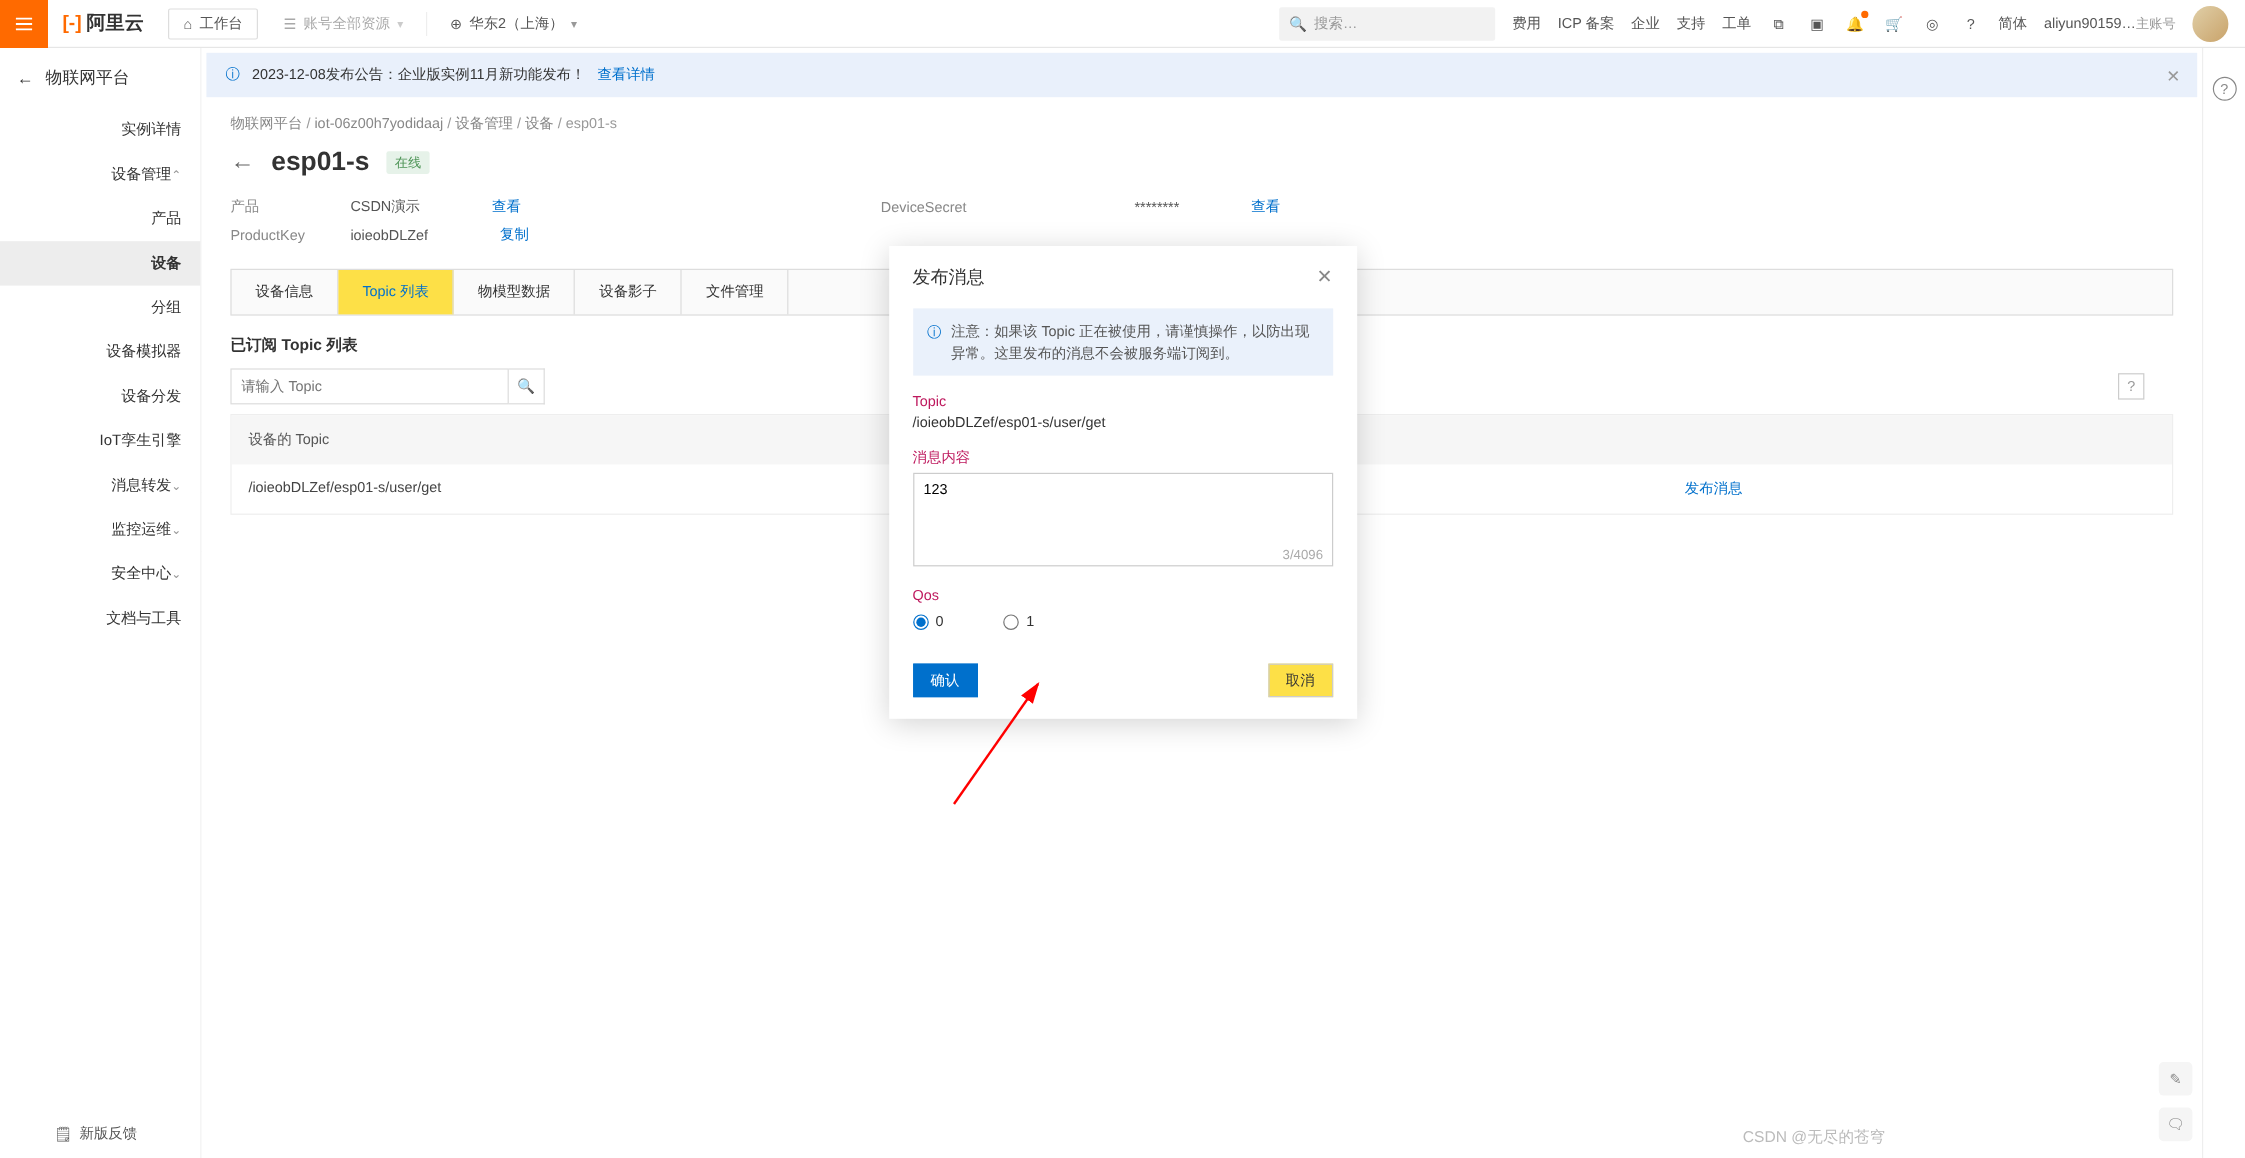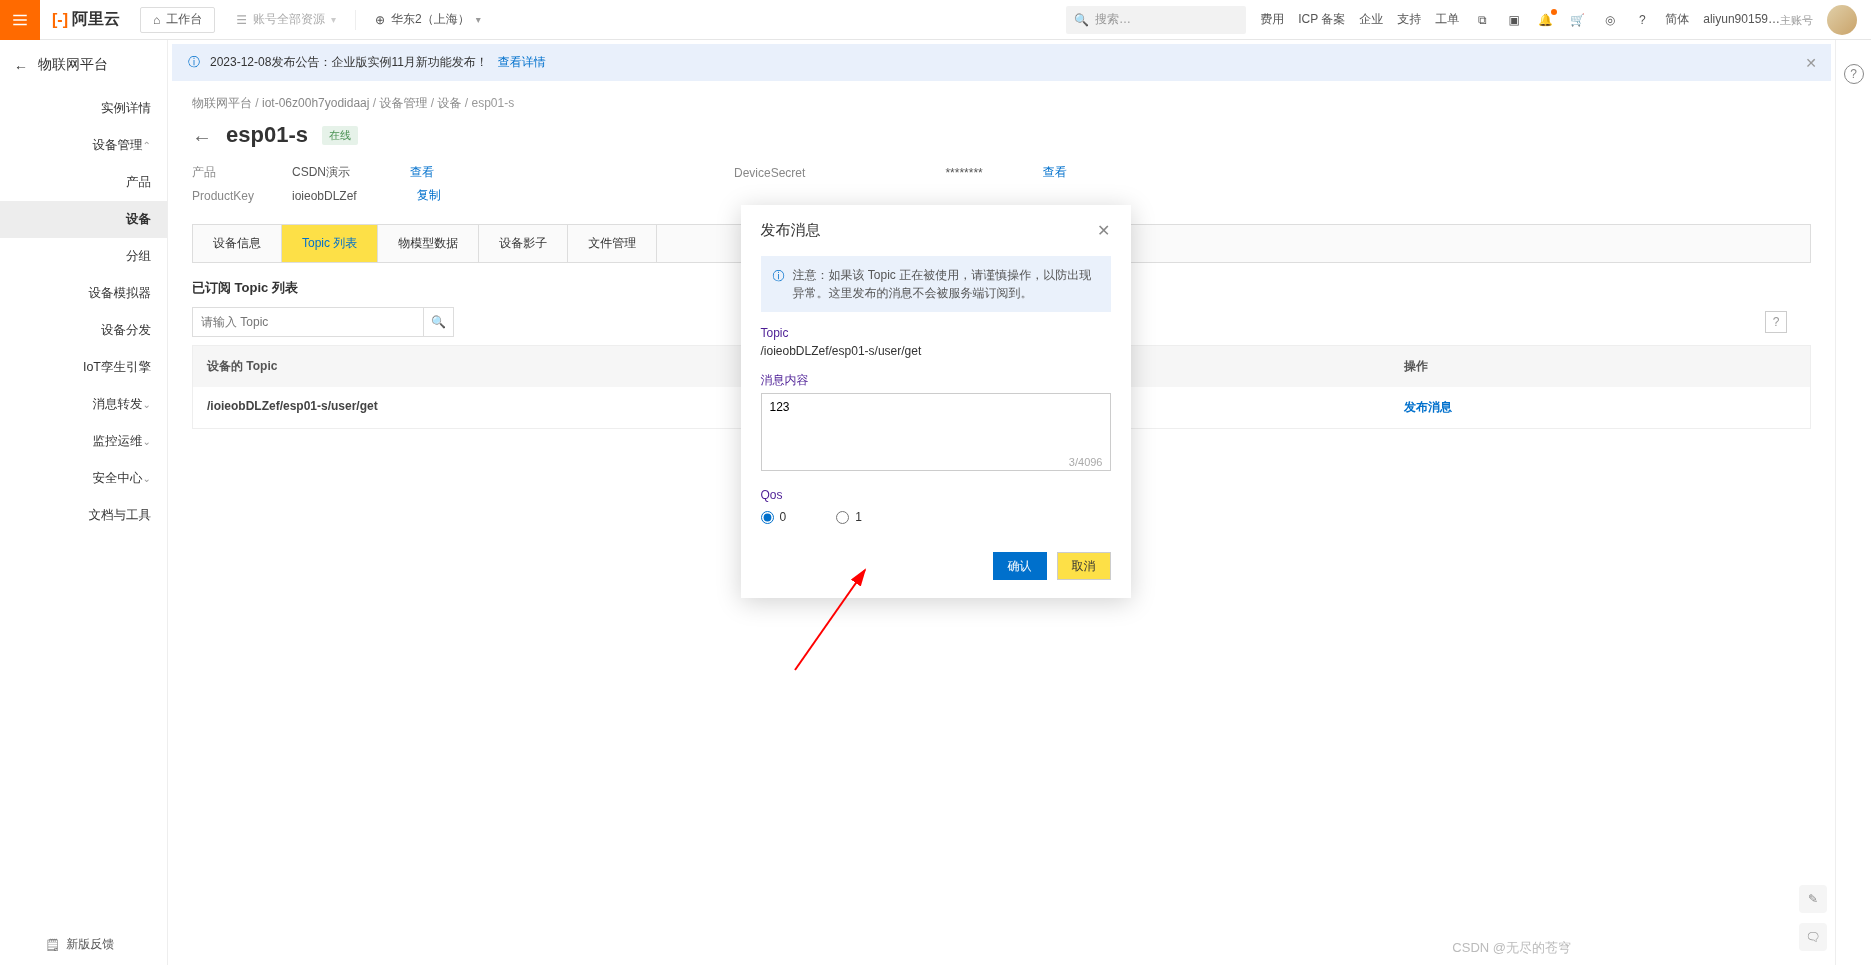--- a/index.html
+++ b/index.html
@@ -66,42 +66,42 @@
 .tab.active { background: #fde047; color: #0070cc; font-weight: 500; }
 
 .section-title { padding: 16px 24px 10px; font-size: 13px; font-weight: 600; }
 
 .searchbox { margin: 0 24px 8px; display: flex; align-items: center; }
 .searchbox input { width: 232px; height: 30px; border: 1px solid #ddd; padding: 0 8px; font-size: 12px; }
 .searchbox .sbtn { width: 30px; height: 30px; border: 1px solid #ddd; border-left: none; display: flex; align-items: center; justify-content: center; cursor: pointer; }
 .qmark { margin-left: auto; width: 22px; height: 22px; border: 1px solid #ccc; display: flex; align-items: center; justify-content: center; color: #999; margin-right: 24px; cursor: pointer; }
 
 .tbl { margin: 0 24px; border: 1px solid #eee; }
-.trow { display: flex; font-size: 12px; font-weight: bold; }
+.trow { display: flex; font-size: 12px; }
 .thead { background: #f6f6f6; color: #555; }
 .tcell { padding: 12px 14px; }
 .col-topic { flex: 1; }
 .col-op { width: 420px; }
 .tbody .tcell.col-op { color: #0070cc; cursor: pointer; }
 .tbody { color: #444; }
 .modal { position: absolute; left: 50%; top: 205px; transform: translateX(-50%); width: 390px; background: #fff; box-shadow: 0 4px 24px rgba(0,0,0,.18); z-index: 50; }
 .modal-hd { display: flex; align-items: center; justify-content: space-between; padding: 16px 20px 8px; }
 .modal-title { font-size: 15px; font-weight: 500; }
 .modal-close { color: #888; cursor: pointer; font-size: 16px; }
 .modal-note { margin: 8px 20px 14px; background: #eaf1fb; padding: 10px 12px; font-size: 12px; color: #555; display: flex; gap: 8px; line-height: 1.5; }
 .modal-note .ic { color: #0070cc; flex-shrink: 0; margin-top: 1px; }
 .mform { padding: 0 20px 18px; }
-.flabel { font-size: 12px; color: #4c1d95; margin-bottom: 4px; }
+.flabel { font-size: 12px; color: #be185d; margin-bottom: 4px; }
 .fval { font-size: 12px; color: #333; margin-bottom: 14px; }
 .ta-wrap { position: relative; }
 textarea { width: 100%; height: 78px; border: 1px solid #ccc; padding: 6px 8px; font-size: 12px; resize: none; font-family: inherit; }
 .counter { position: absolute; right: 8px; bottom: 6px; font-size: 11px; color: #aaa; }
 .radio-row { display: flex; gap: 50px; margin-top: 8px; }
 .radio-row label { display: flex; align-items: center; gap: 6px; font-size: 12px; }
-.modal-ft { display: flex; justify-content: flex-end; gap: 10px; padding: 10px 20px 18px; }
+.modal-ft { display: flex; justify-content: space-between; gap: 10px; padding: 10px 20px 18px; }
 .btn { min-width: 52px; height: 28px; display: flex; align-items: center; justify-content: center; border: 1px solid #ccc; font-size: 12px; cursor: pointer; background: #fde047; padding: 0 14px; }
 .btn.primary { background: #0070cc; border-color: #0070cc; color: #fff; }
 
 .arrow { position: absolute; left: 785px; top: 560px; z-index: 60; pointer-events: none; }
 .watermark { position: absolute; right: 300px; bottom: 8px; font-size: 13px; color: #bbb; }
 
 input[type=radio] { accent-color: #0070cc; }
 </style>
 </head>
 <body>
@@ -262,21 +262,20 @@
         <input type="text" placeholder="请输入 Topic" style="">
         <div class="sbtn">
           <span>🔍</span>
         </div>
         <div class="qmark">?</div>
       </div>
 
       <div class="tbl">
         <div class="trow thead">
           <div class="tcell col-topic">设备的 Topic</div>
-          <div class="tcell col-op">操作</div>
         </div>
         <div class="trow tbody">
           <div class="tcell col-topic">/ioieobDLZef/esp01-s/user/get</div>
           <div class="tcell col-op">发布消息</div>
         </div>
       </div>
 
     </div>
 
     <div class="right-rail">

